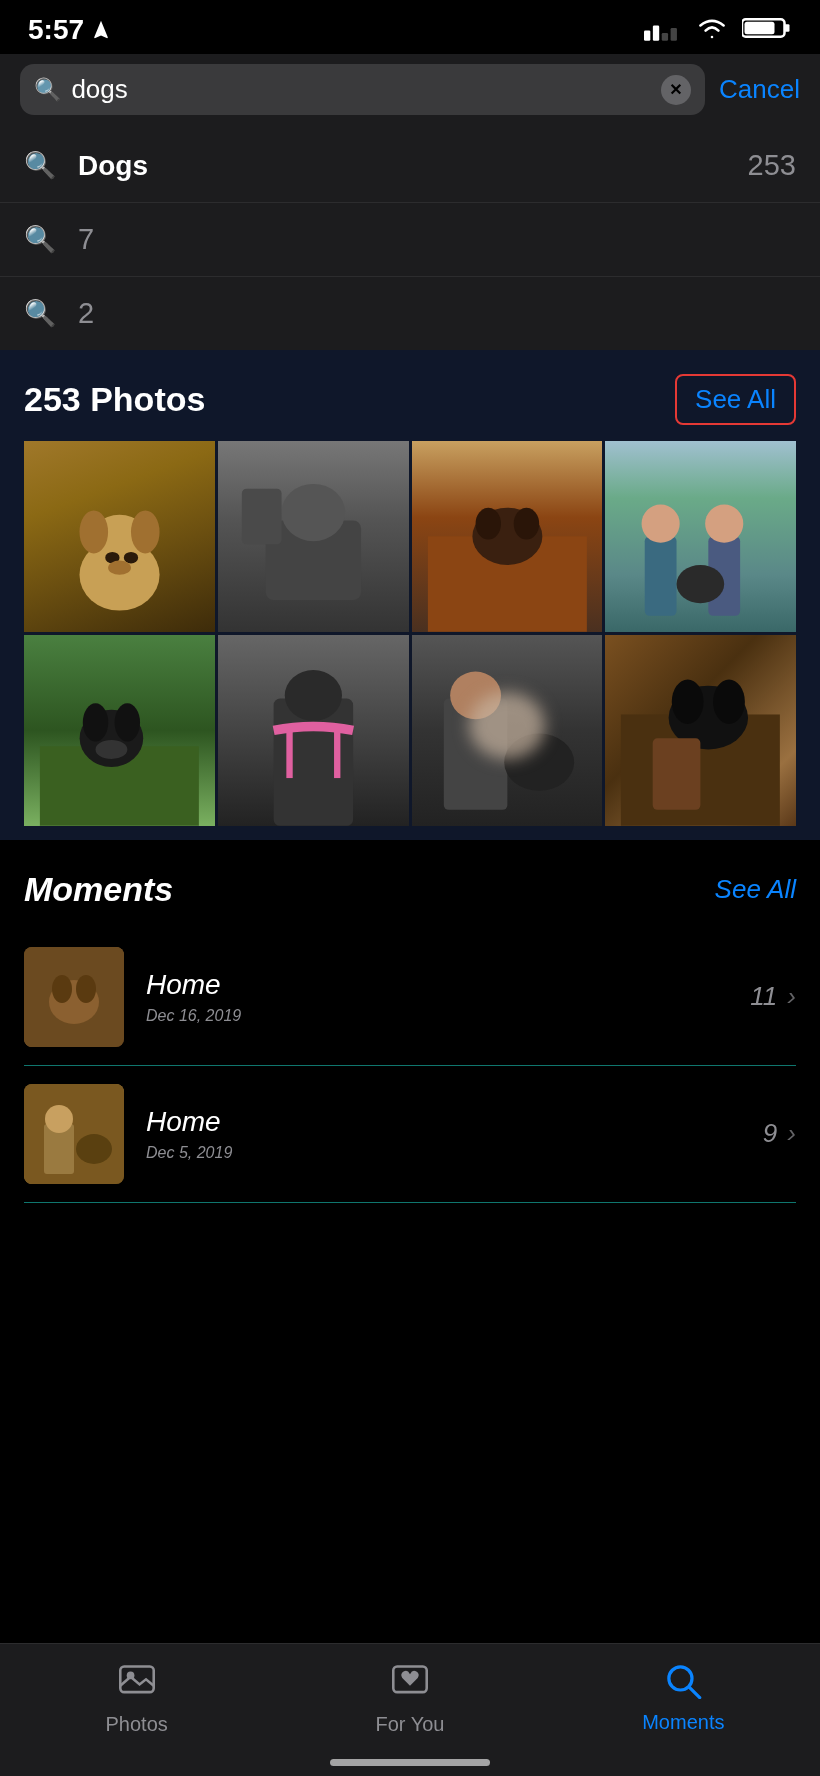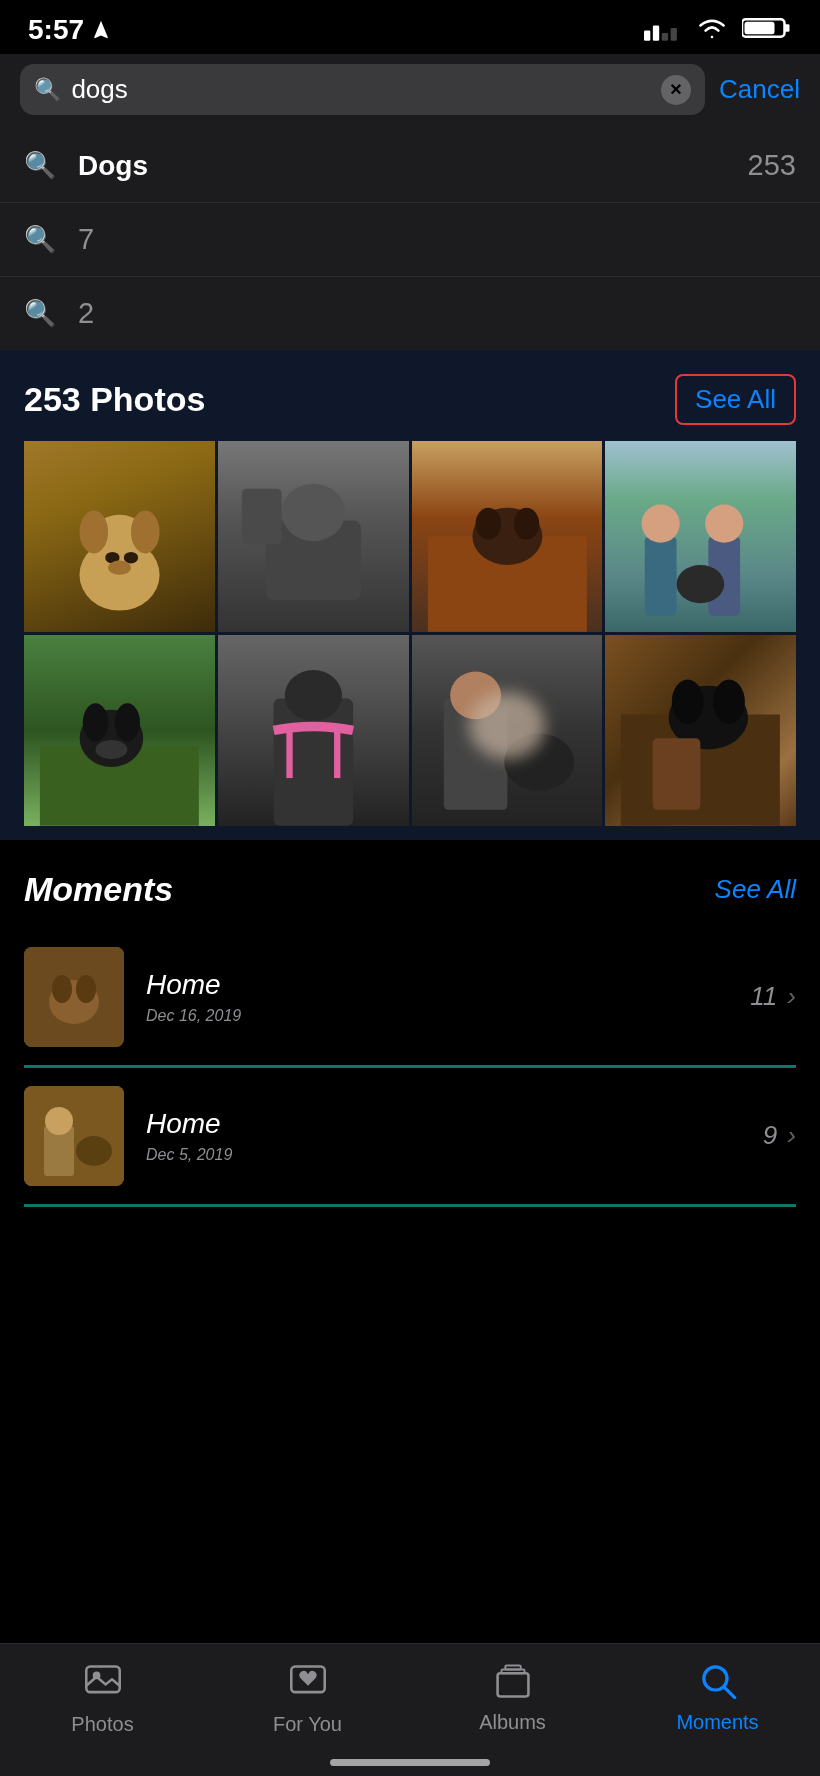--- a/index.html
+++ b/index.html
@@ -201,21 +201,21 @@
       color: #0a84ff;
       font-size: 26px;
       cursor: pointer;
     }
 
     
     .moment-item {
       display: flex;
       align-items: center;
       padding: 18px 0;
-      border-bottom: 3px solid #0f766e;
+      border-bottom: 1px solid #0f766e;
       cursor: pointer;
     }
     .moment-thumbnail {
       width: 100px;
       height: 100px;
       border-radius: 8px;
       overflow: hidden;
       flex-shrink: 0;
       margin-right: 22px;
     }
@@ -530,30 +530,20 @@
   <div class="nav-item">
     <div style="font-size:36px;color:#8e8e93;">
       <svg viewBox="0 0 30 28" width="40" height="36">
         <rect x="2" y="5" width="26" height="20" rx="3" fill="none" stroke="#8e8e93" stroke-width="2"></rect>
         <path d="M15 20 L9 14 Q7 11 10 9 Q13 7 15 11 Q17 7 20 9 Q23 11 21 14 Z" fill="#8e8e93"></path>
       </svg>
     </div>
     <span class="nav-label">For You</span>
   </div>
 
-  <div class="nav-item">
-    <div>
-      <svg viewBox="0 0 30 28" width="40" height="36">
-        <rect x="3" y="8" width="24" height="18" rx="2" fill="none" stroke="#8e8e93" stroke-width="2"></rect>
-        <rect x="6" y="5" width="18" height="3" rx="1" fill="none" stroke="#8e8e93" stroke-width="1.5"></rect>
-        <rect x="9" y="2" width="12" height="3" rx="1" fill="none" stroke="#8e8e93" stroke-width="1.5"></rect>
-      </svg>
-    </div>
-    <span class="nav-label">Albums</span>
-  </div>
 
   <div class="nav-item">
     <div>
       <svg viewBox="0 0 30 28" width="40" height="36">
         <circle cx="13" cy="12" r="9" fill="none" stroke="#0a84ff" stroke-width="2.5"></circle>
         <line x1="20" y1="19" x2="28" y2="27" stroke="#0a84ff" stroke-width="2.5" stroke-linecap="round"></line>
       </svg>
     </div>
     <span class="nav-label active">Moments</span>
   </div>

